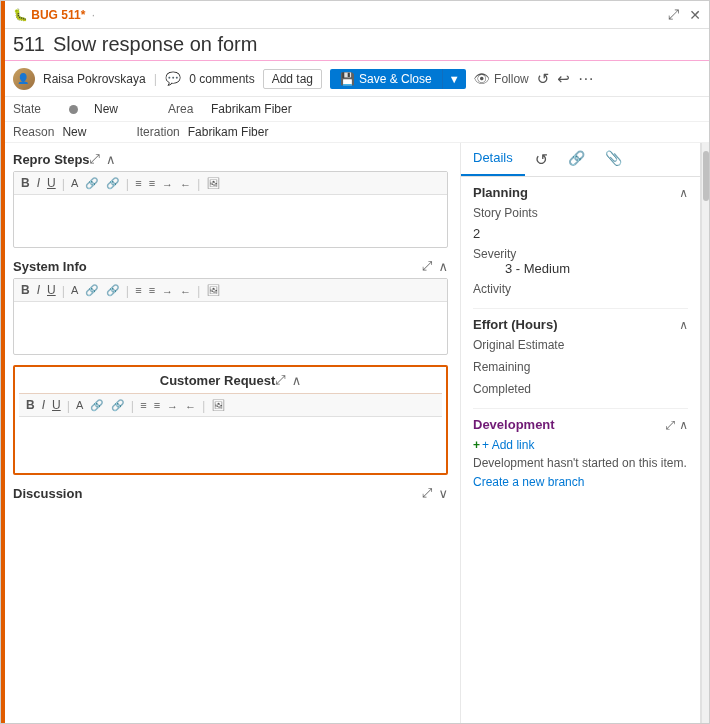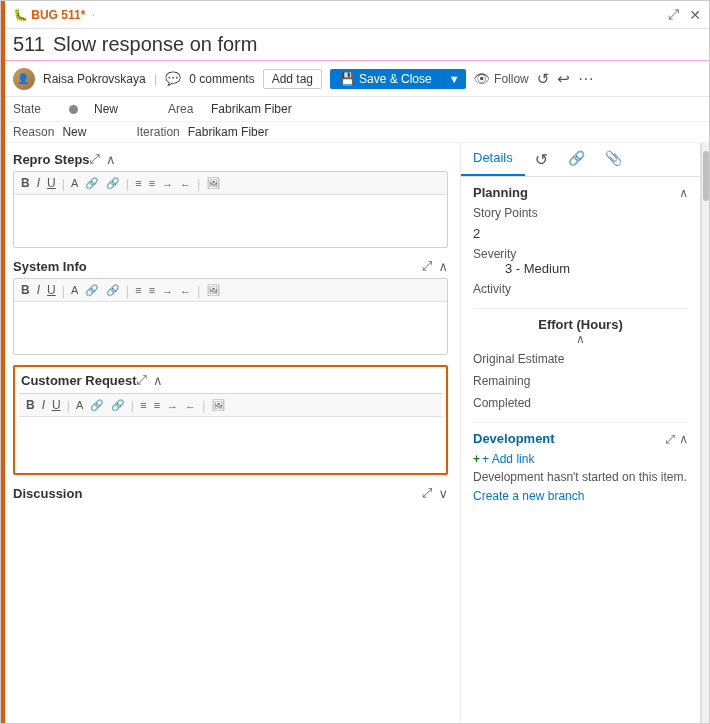--- a/index.html
+++ b/index.html
@@ -129,21 +129,21 @@
             <button style="background:none;border:none;cursor:pointer;color:#555;padding:1px 3px;font-size:11px;">→</button>
             <button style="background:none;border:none;cursor:pointer;color:#555;padding:1px 3px;font-size:11px;">←</button>
             <span style="color:#ccc; margin:0 2px;">|</span>
             <button style="background:none;border:none;cursor:pointer;color:#555;padding:1px 3px;font-size:11px;">🖼</button>
           </div>
           <div style="min-height:52px; padding:4px;"></div>
         </div>
       </div>
 
       <div style="border:2px solid #e05c00; border-radius:2px; margin-bottom:10px;">
-        <div style="display:flex; align-items:center; justify-content:flex-start; padding:5px 6px;">
+        <div style="display:flex; align-items:center; justify-content:center; padding:5px 6px;">
           <span style="font-weight:600; font-size:13px; color:#333;">Customer Request</span>
           <div style="display:flex; gap:6px; align-items:center;">
             <span style="color:#666; font-size:13px; cursor:pointer;">⤢</span>
             <span style="color:#666; font-size:13px; cursor:pointer;">∧</span>
           </div>
         </div>
         <div style="border-top:1px solid #e8d0c0; margin:0 4px 4px;">
           <div style="display:flex; align-items:center; gap:1px; padding:3px 4px; border-bottom:1px solid #e0e0e0; background:#f8f8f8;">
             <button style="background:none;border:none;cursor:pointer;color:#555;padding:1px 3px;font-size:12px;font-weight:bold;">B</button>
             <button style="background:none;border:none;cursor:pointer;color:#555;padding:1px 3px;font-size:12px;font-style:italic;">I</button>
@@ -202,38 +202,38 @@
             <div style="margin-bottom:6px;">
               <div style="font-size:12px; color:#555;">Severity</div>
               <div style="font-size:13px; color:#333; font-weight:500; cursor:pointer;margin-left:32px;">3 - Medium</div>
             </div>
             <div>
               <div style="font-size:12px; color:#555;">Activity</div>
             </div>
           </div>
 
           <div style="margin-bottom:12px; border-top:1px solid #f0f0f0; padding-top:8px;">
-            <div style="display:flex; align-items:center; justify-content:space-between; margin-bottom:6px;flex-direction:column;">
+            <div style="display:flex; align-items:center; justify-content:space-between; margin-bottom:6px;">
               <span style="font-weight:600; font-size:13px; color:#333;">Effort (Hours)</span>
               <span style="color:#666; font-size:12px; cursor:pointer;">∧</span>
             </div>
             <div style="margin-bottom:8px;">
               <div style="font-size:12px; color:#555;">Original Estimate</div>
             </div>
             <div style="margin-bottom:8px;">
               <div style="font-size:12px; color:#555;">Remaining</div>
             </div>
             <div>
               <div style="font-size:12px; color:#555;">Completed</div>
             </div>
           </div>
 
           <div style="border-top:1px solid #f0f0f0; padding-top:8px;">
             <div style="display:flex; align-items:center; justify-content:space-between; margin-bottom:6px;">
-              <span style="font-weight:600; font-size:13px; color:#0369a1;">Development</span>
+              <span style="font-weight:600; font-size:13px; color:#701a75;">Development</span>
               <div style="display:flex; gap:4px; align-items:center;">
                 <span style="color:#666; font-size:12px; cursor:pointer;">⤢</span>
                 <span style="color:#666; font-size:12px; cursor:pointer;">∧</span>
               </div>
             </div>
             <div style="color:#0078d4; font-size:12px; cursor:pointer; display:flex; align-items:center; gap:2px; margin-bottom:4px;">
               <span style="color:#107c10; font-weight:bold;">+</span>
               <span>+ Add link</span>
             </div>
             <div style="font-size:12px; color:#555; margin-bottom:4px;">Development hasn't started on this item.</div>

